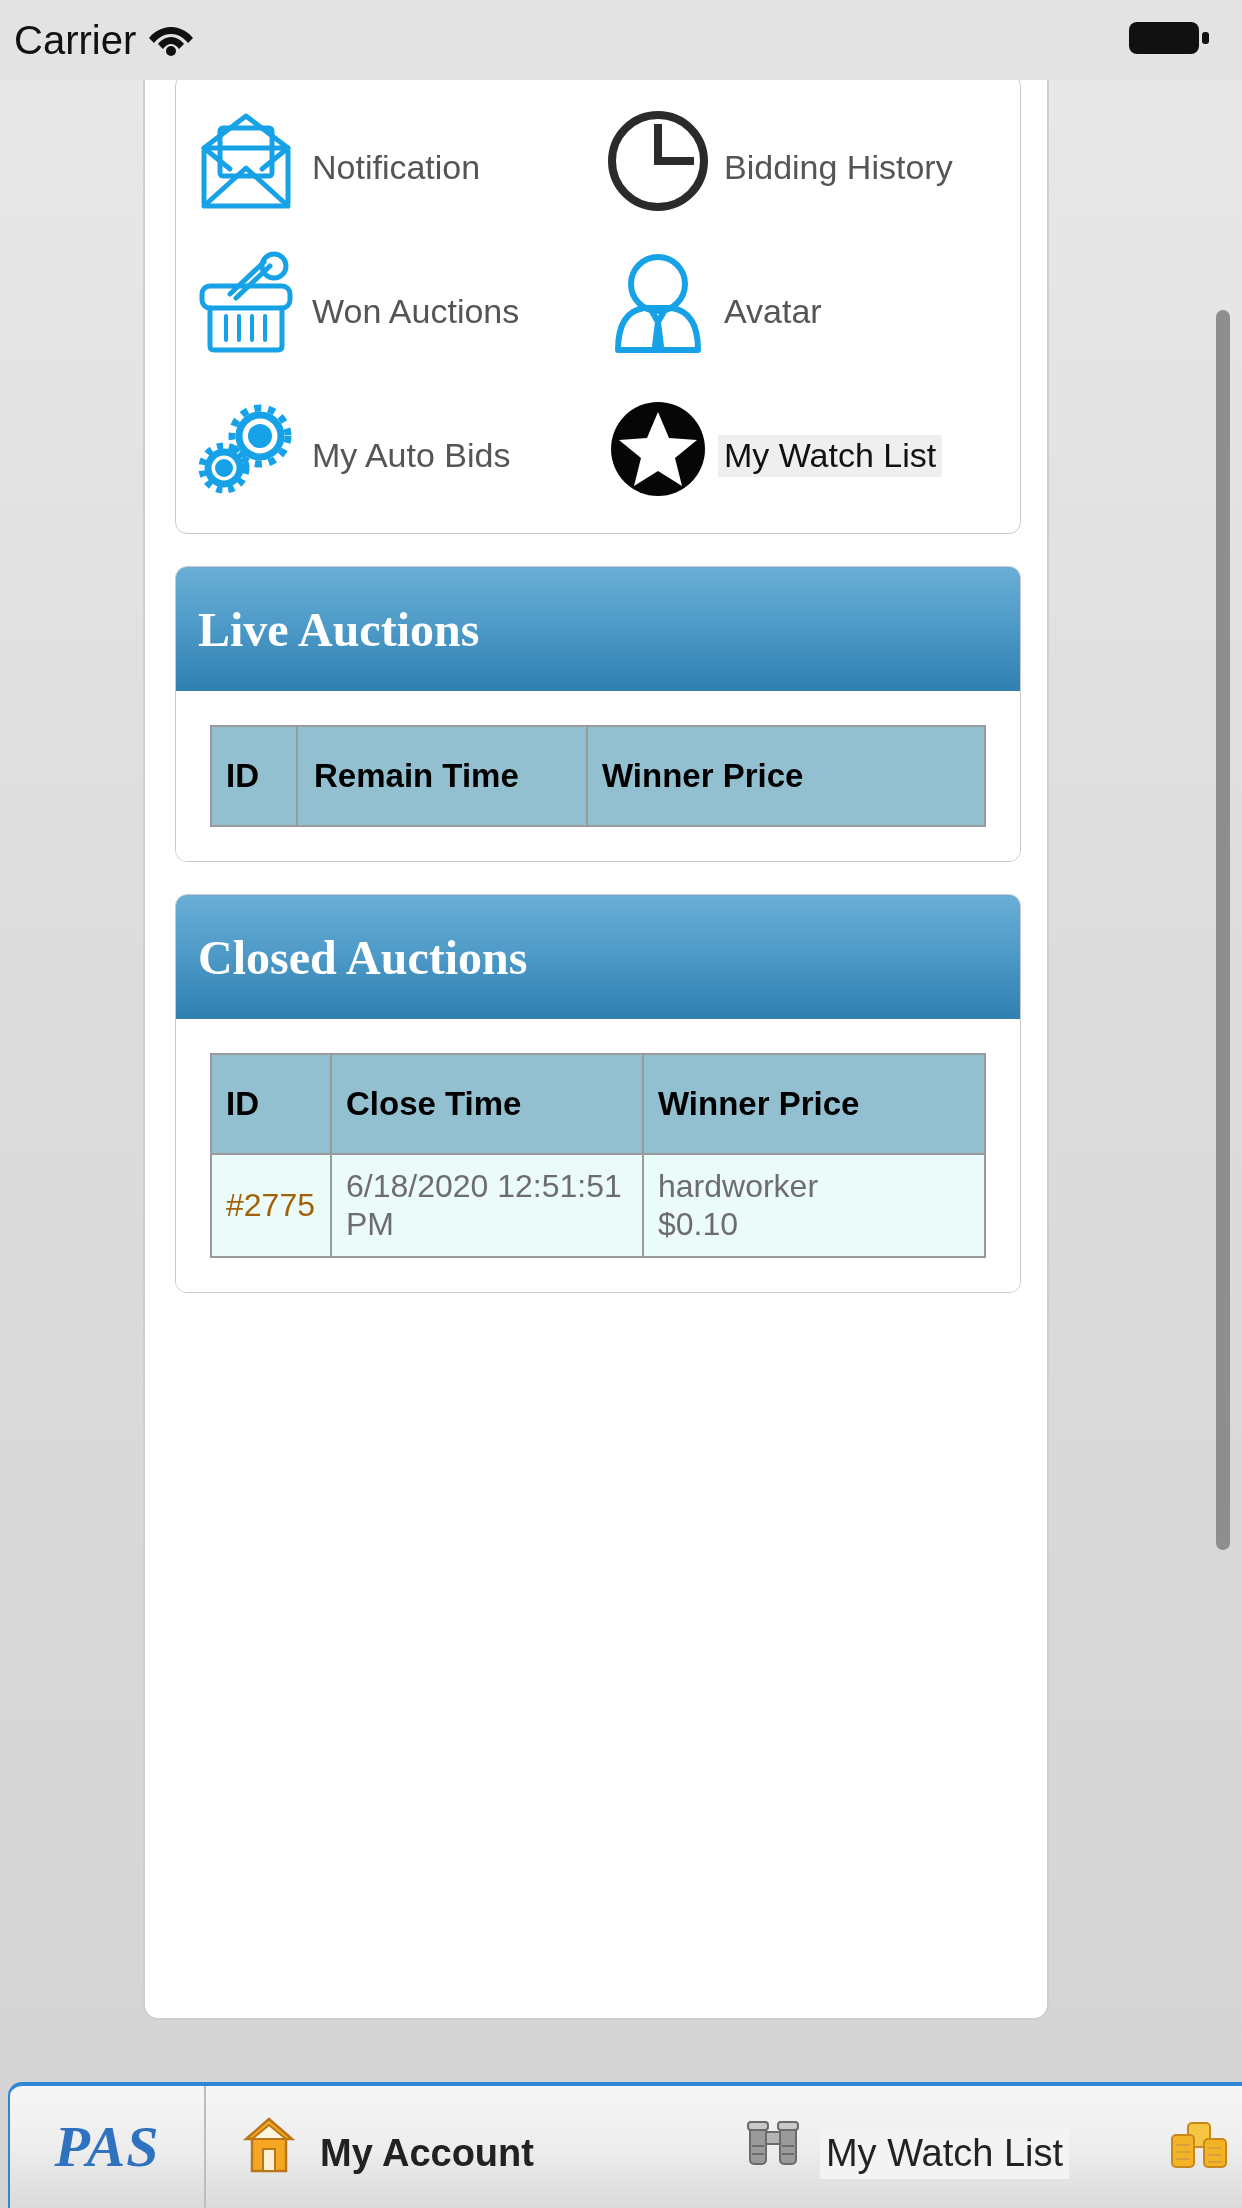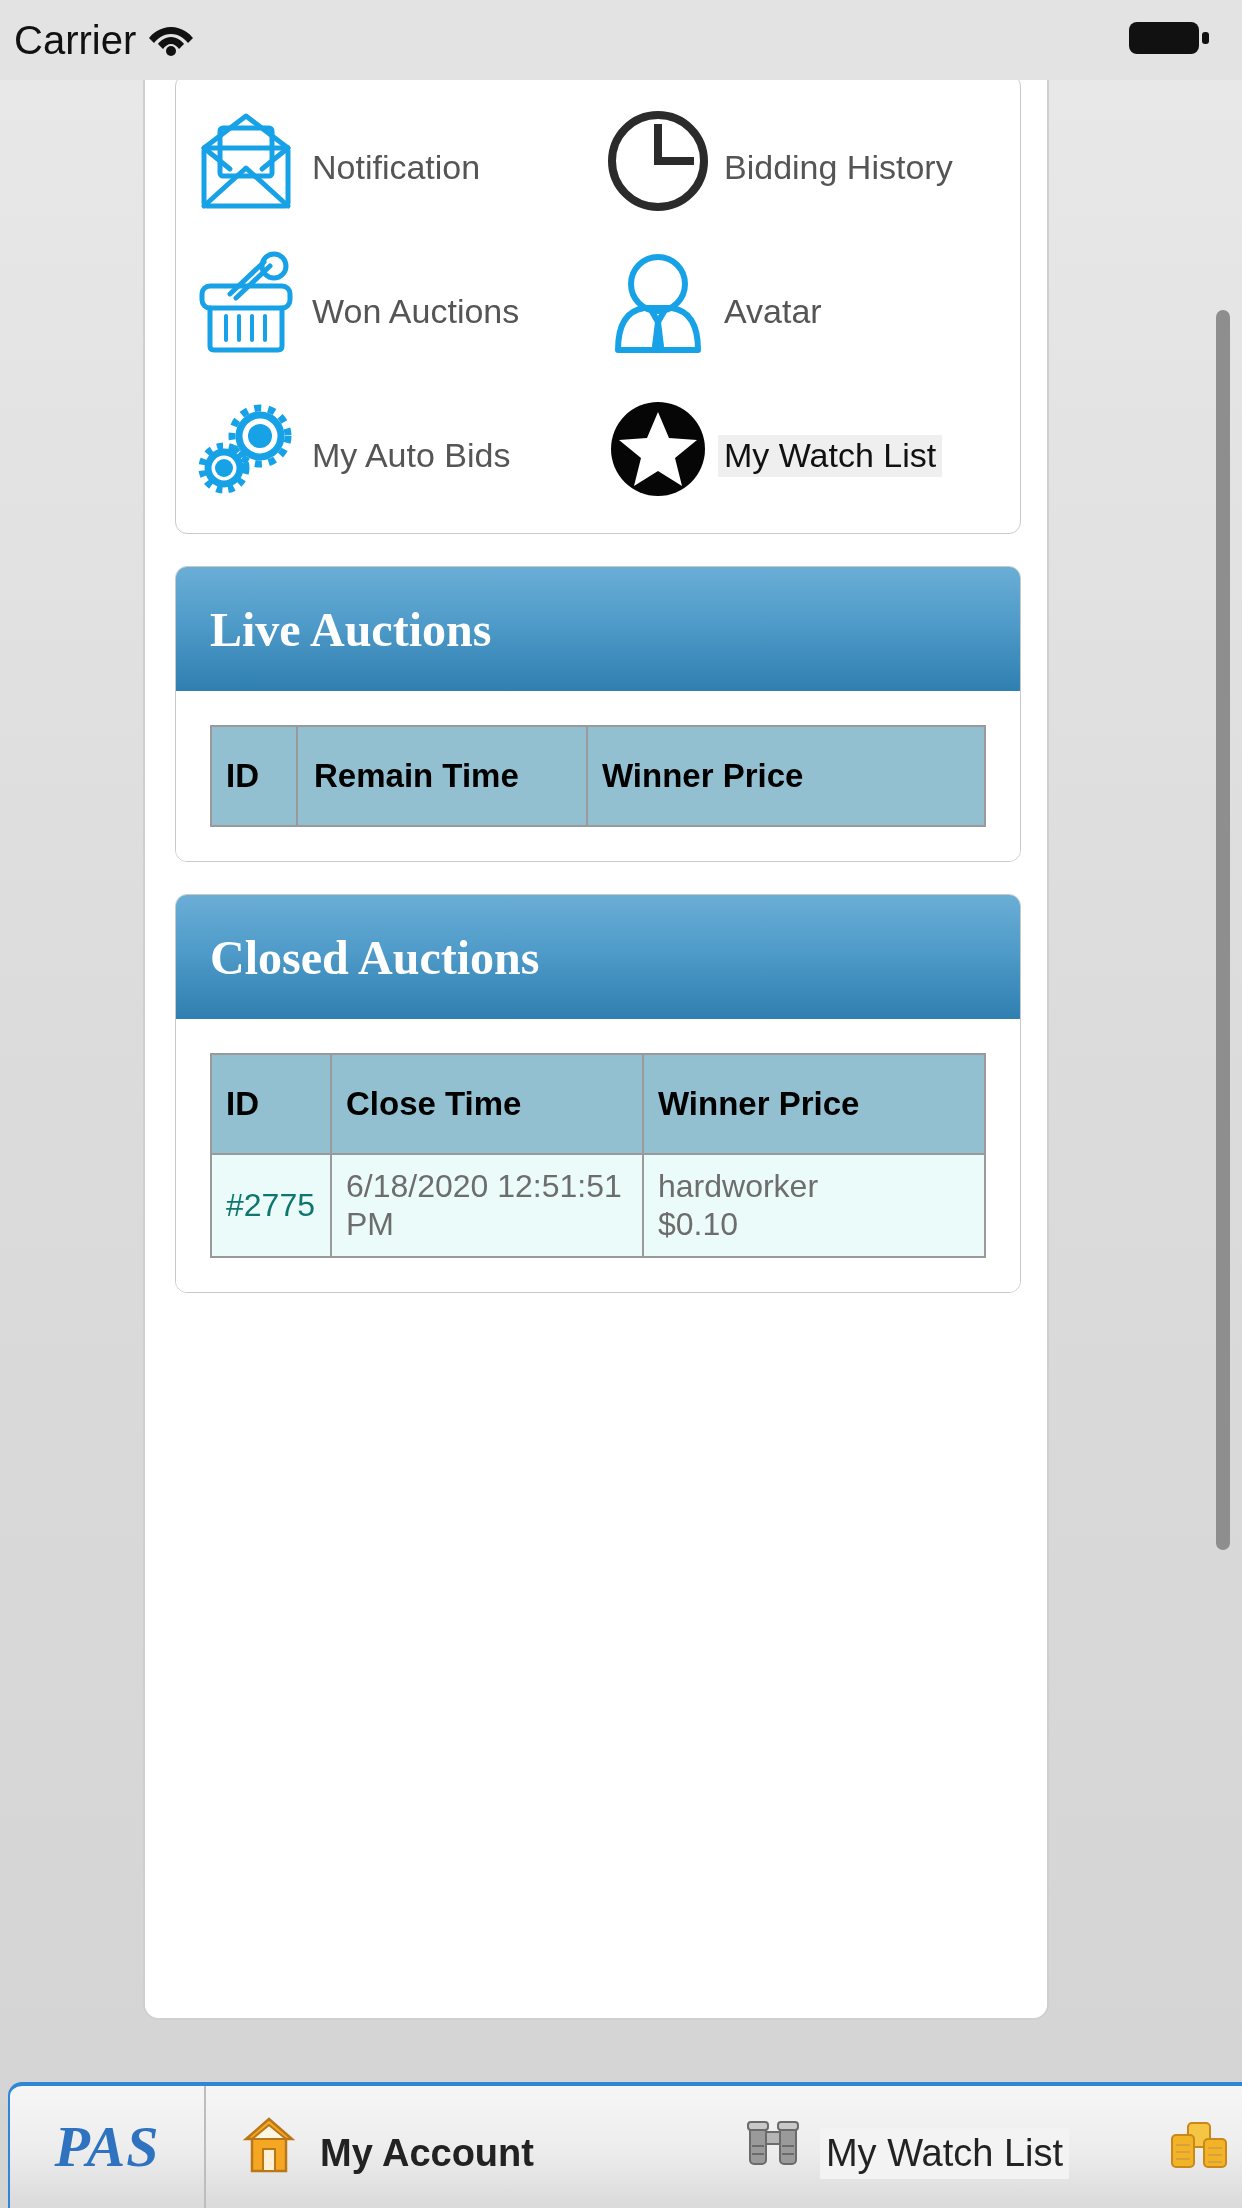--- a/index.html
+++ b/index.html
@@ -125,21 +125,21 @@
     border: 1px solid #c9c9c9;
     border-radius: 12px;
     background: #fff;
     overflow: hidden;
   }
   .panel-head {
     height: 124px;
     background: linear-gradient(180deg,#6aaed6 0%, #4f9bc9 45%, #2f7fb0 100%);
     display: flex;
     align-items: center;
-    padding-left: 34px;
+    padding-left: 22px;
   }
   .panel-title {
     font-family: "Liberation Serif", serif;
     font-weight: bold;
     font-size: 48px;
     color: #fff;
   }
   .panel-body {
     background: #fff;
     padding: 34px 34px 34px 34px;
@@ -164,21 +164,21 @@
     font-weight: bold;
     font-size: 33px;
     height: 100px;
   }
   table.auc td {
     background: #eafbf9;
     color: #6d6d6d;
     font-size: 32px;
     line-height: 1.2;
   }
-  table.auc td.idcell { color: #0f766e; }
+  table.auc td.idcell { color: #a16207; }
 
   
   .live-tbl th:nth-child(1){ width: 86px; }
   .live-tbl th:nth-child(2){ width: 290px; padding-left: 16px; }
 
   .closed-tbl th:nth-child(1), .closed-tbl td:nth-child(1){ width: 120px; }
   .closed-tbl th:nth-child(2), .closed-tbl td:nth-child(2){ width: 312px; }
 
   
   .tabbar {

